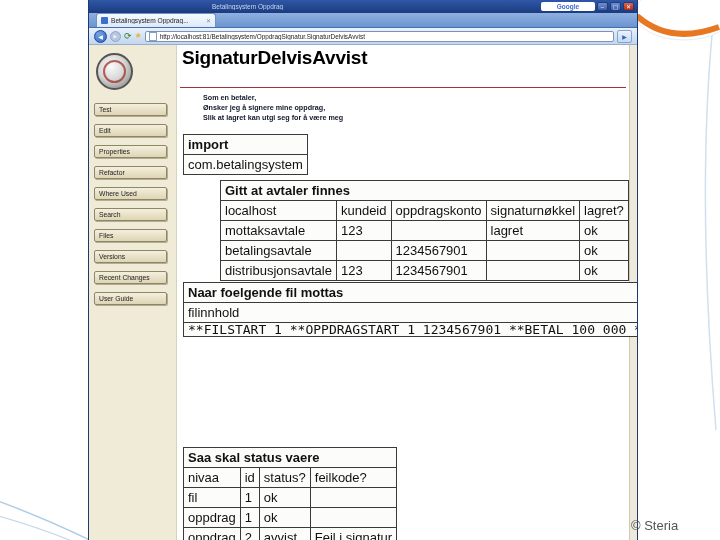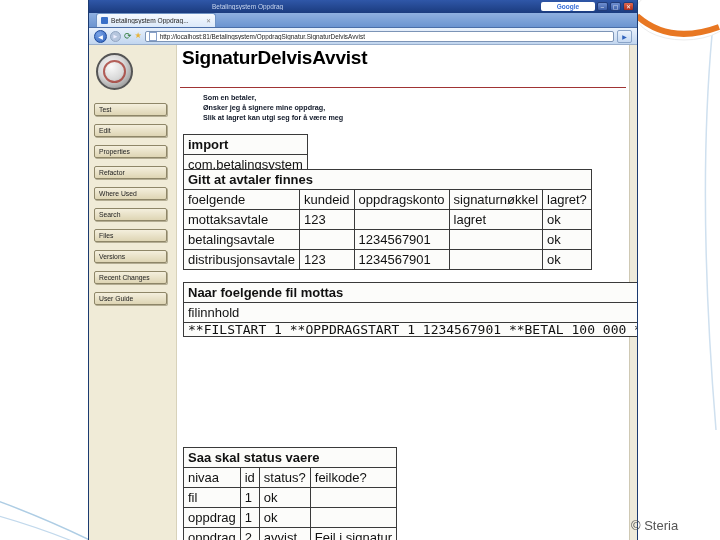--- a/index.html
+++ b/index.html
@@ -73,21 +73,21 @@
            color:#000;letter-spacing:-0.2px;}
   .rule{position:absolute;left:2px;right:4px;top:42px;height:1px;background:#a03434;}
   .story{position:absolute;left:5px;top:48px;font-size:7.2px;font-weight:bold;
          color:#101828;line-height:10px;margin-left:20px;}
 
   table.t{position:absolute;left:5px;border-collapse:collapse;background:#fff;}
   table.t td{border:1px solid #3a3a3a;padding:2px 4px;font-size:13px;color:#111;
              background:#fcfcfa;vertical-align:middle;white-space:nowrap;}
   table.t td.title{font-weight:bold;}
   .t-import{top:89px;}
-  .t-avtaler{top:124px;}
+  .t-avtaler{top:135px;margin-left:37px;}
   .t-fil{top:237px;}
   .t-status{top:402px;}
   td.mono{font-family:"DejaVu Sans Mono",monospace;font-size:6.1px;line-height:9px;
           white-space:pre;padding:2px 3px;}
 </style>
 </head>
 <body>
 
 <div class="slide">
 
@@ -172,21 +172,21 @@
               </tr>
         </tbody>
           </table>
 
         <table class="t t-avtaler">
           <tbody>
               <tr>
                 <td class="title" colspan="5">Gitt at avtaler finnes</td>
               </tr>
           <tr>
-            <td style="min-width:68px">foelgende</td>
+            <td style="min-width:68px">localhost</td>
             <td style="min-width:30px">kundeid</td>
             <td style="min-width:56px">oppdragskonto</td>
             <td style="min-width:52px">signaturnøkkel</td>
             <td style="min-width:22px">lagret?</td>
           </tr>
           <tr>
             <td>mottaksavtale</td>
             <td>123</td>
             <td></td>
             <td>lagret</td>

